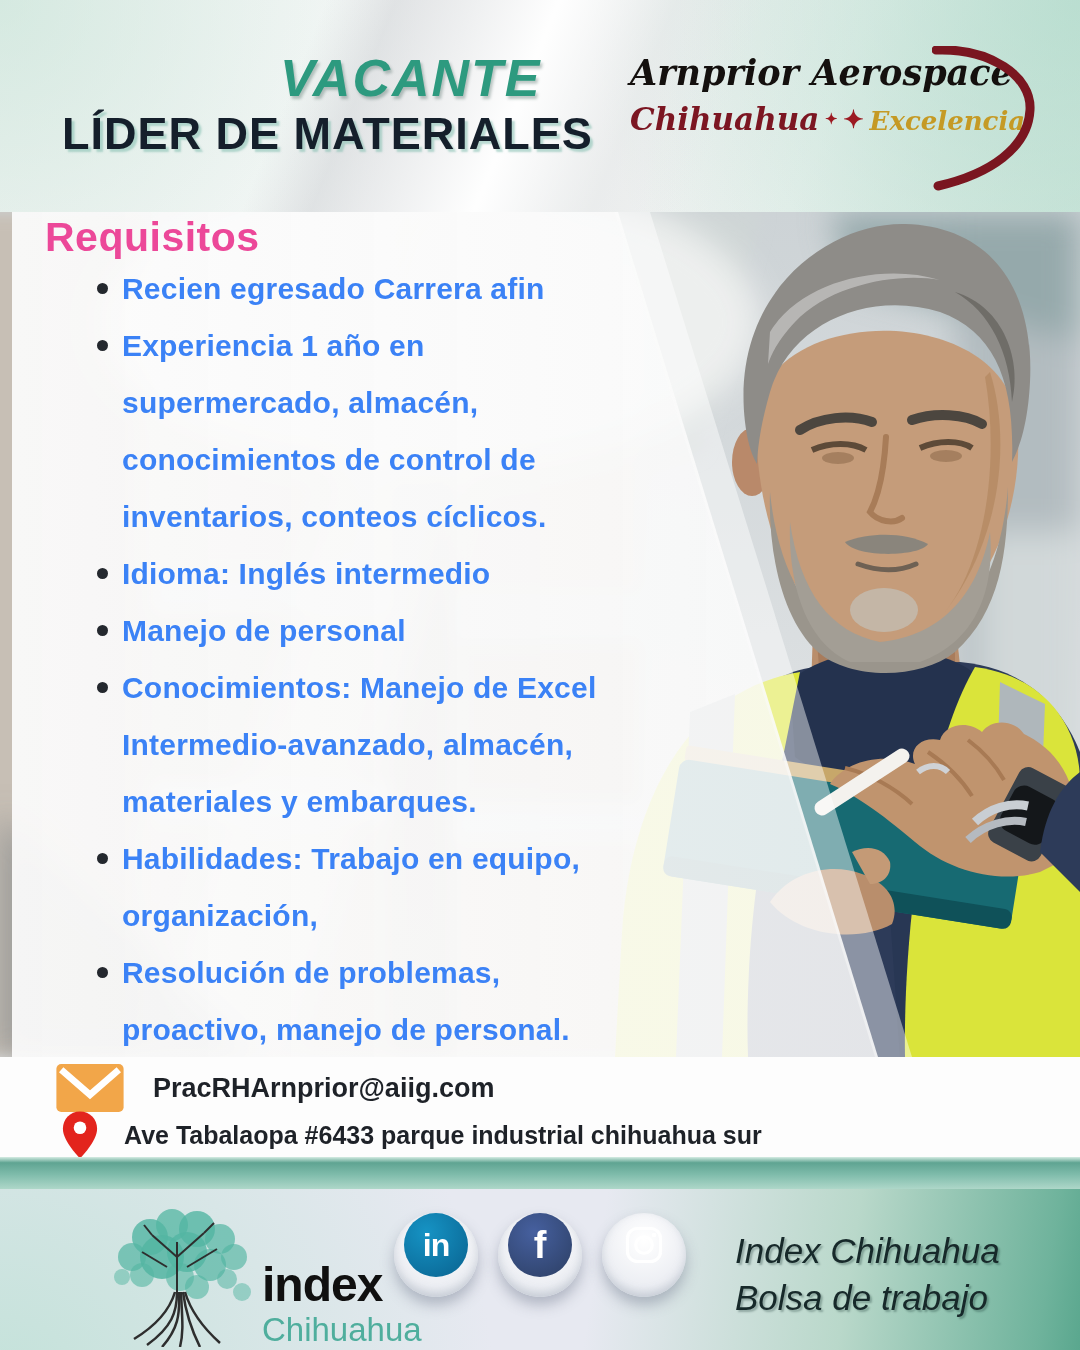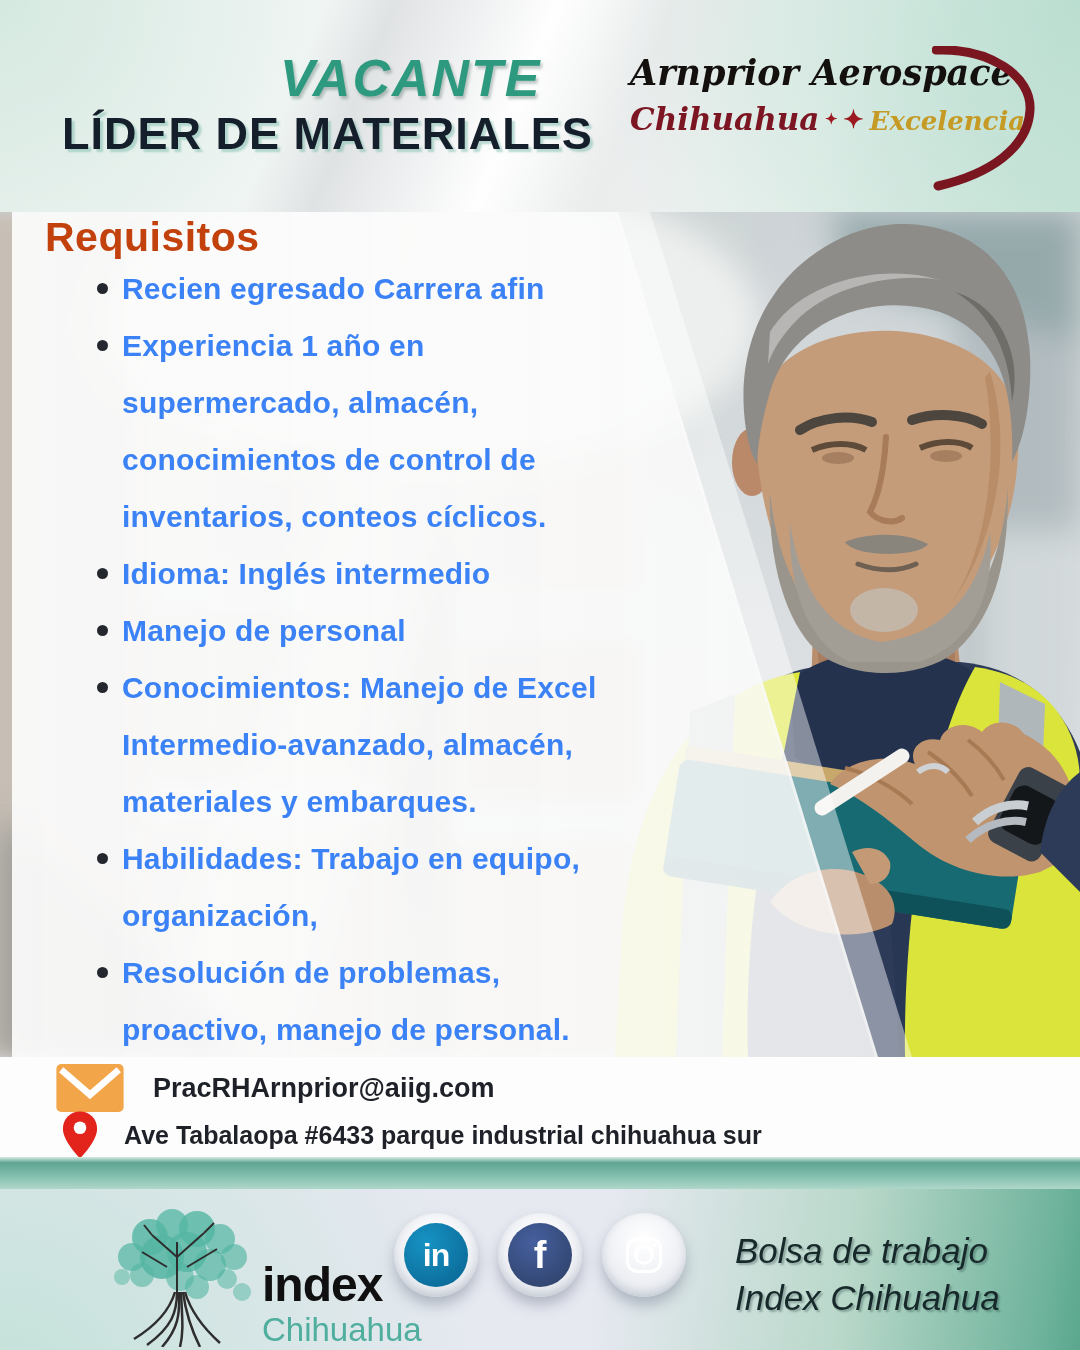--- a/index.html
+++ b/index.html
@@ -34,21 +34,21 @@
 
   
   .photo-band{position:absolute;left:0;top:212px;width:1080px;height:845px;overflow:hidden;}
   .photo-band svg.photo{position:absolute;left:0;top:0;}
   .overlay-soft{position:absolute;inset:0;background:rgba(255,255,255,.45);
       clip-path:polygon(615px 0,650px 0,912px 845px,875px 845px);}
   .overlay{position:absolute;inset:0;
       background:linear-gradient(to right, rgba(252,252,252,.93), rgba(250,250,250,.88));
       clip-path:polygon(12px 0,618px 0,878px 845px,12px 845px);}
   .req{position:absolute;left:45px;top:2px;width:620px;}
-  .req h2{margin:0;font-size:41px;line-height:46px;font-weight:bold;color:#c2410c;letter-spacing:.5px;}
+  .req h2{margin:0;font-size:41px;line-height:46px;font-weight:bold;color:#ec4899;letter-spacing:.5px;}
   .req ul{margin:0;padding:0;list-style:none;}
   .req li{position:relative;padding-left:77px;width:580px;font-size:30px;font-weight:bold;
       color:#3b82f6;line-height:57px;letter-spacing:.2px;}
   .req li::before{content:"";position:absolute;left:52px;top:23px;width:11px;height:11px;
       border-radius:50%;background:#24282e;}
 
   
   .contact{position:absolute;left:0;top:1057px;width:1080px;height:100px;background:#fdfdfd;}
   .contact-row{position:absolute;display:flex;align-items:center;}
   .row-email{left:56px;top:6px;height:50px;}
@@ -69,21 +69,21 @@
         radial-gradient(circle at 0% 130%, rgba(186,224,211,.8), transparent 45%),
         linear-gradient(99deg,#e7e9f1 0%,#e7e9f1 55%,#b9d8ca 78%,#6fb39c 96%,#5aa78e 100%);}
   .tree{position:absolute;left:92px;top:8px;}
   .index-text{position:absolute;left:262px;top:56px;line-height:1;}
   .index-name{font-size:48px;font-weight:bold;color:#101010;letter-spacing:-1px;margin-top:16px;}
   .index-city{margin-top:4px;font-size:33px;color:#4fae9d;}
   .socials{position:absolute;left:394px;top:24px;display:flex;gap:20px;}
   .social-wrap{width:84px;height:84px;border-radius:50%;
       background:radial-gradient(circle at 50% 32%, #ffffff, #eceef3 65%, #d5d9e1);
       box-shadow:0 8px 14px rgba(110,120,140,.45), inset 0 -4px 8px rgba(150,160,175,.35);
-      display:flex;align-items:center;justify-content:center;cursor:pointer;}
+      display:flex;align-items:flex-start;justify-content:center;cursor:pointer;}
   .social-inner{width:64px;height:64px;border-radius:50%;display:flex;align-items:center;
       justify-content:center;color:#fff;font-weight:bold;}
   .social-linkedin .social-inner{background:radial-gradient(circle at 35% 30%,#1693c4,#0c6e9c 75%);
       font-size:32px;letter-spacing:-1px;}
   .social-facebook .social-inner{background:radial-gradient(circle at 40% 30%,#46609f,#31456f 80%);
       font-size:38px;}
   .social-instagram .social-inner{background:linear-gradient(160deg,#8438c9 0%,#b62ba4 40%,#eölle 0),
       linear-gradient(160deg,#8a35cb 0%,#c92b96 45%,#ef4e64 75%,#f2923a 100%);}
   .tagline{position:absolute;left:735px;top:38px;font-style:italic;font-size:35px;color:#17292a;
       line-height:47px;text-shadow:2px 2px 2px rgba(10,40,35,.3);}
@@ -292,17 +292,17 @@
         <div class="social-inner">
           <svg width="44" height="44" viewBox="0 0 48 48">
             <rect x="6" y="6" width="36" height="36" rx="11" fill="none" stroke="#ffffff" stroke-width="3.5"></rect>
             <circle cx="24" cy="24" r="9" fill="none" stroke="#ffffff" stroke-width="3.5"></circle>
             <circle cx="35" cy="13" r="2.5" fill="#ffffff"></circle>
           </svg>
         </div>
       </div>
     </div>
     <div class="tagline">
+      <div>Index Chihuahua</div>
       <div>Bolsa de trabajo</div>
-      <div>Index Chihuahua</div>
     </div>
   </footer>
 </div>
 
 </body></html>

